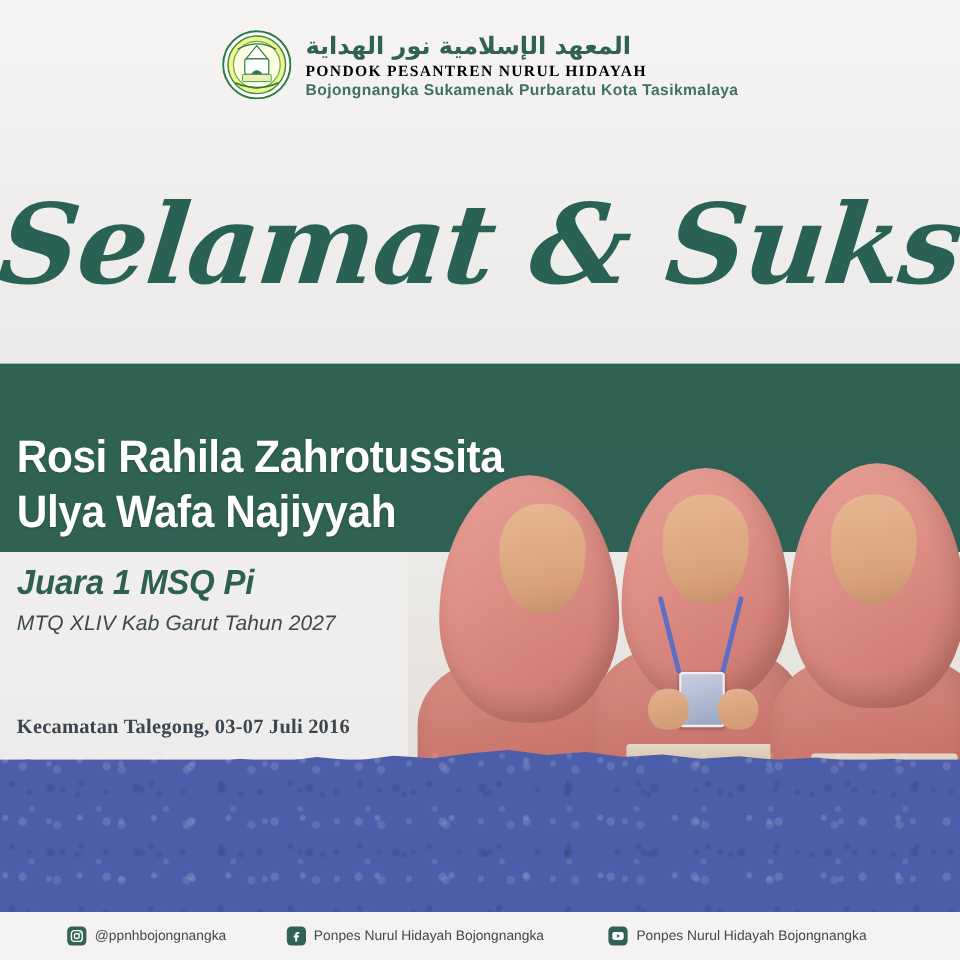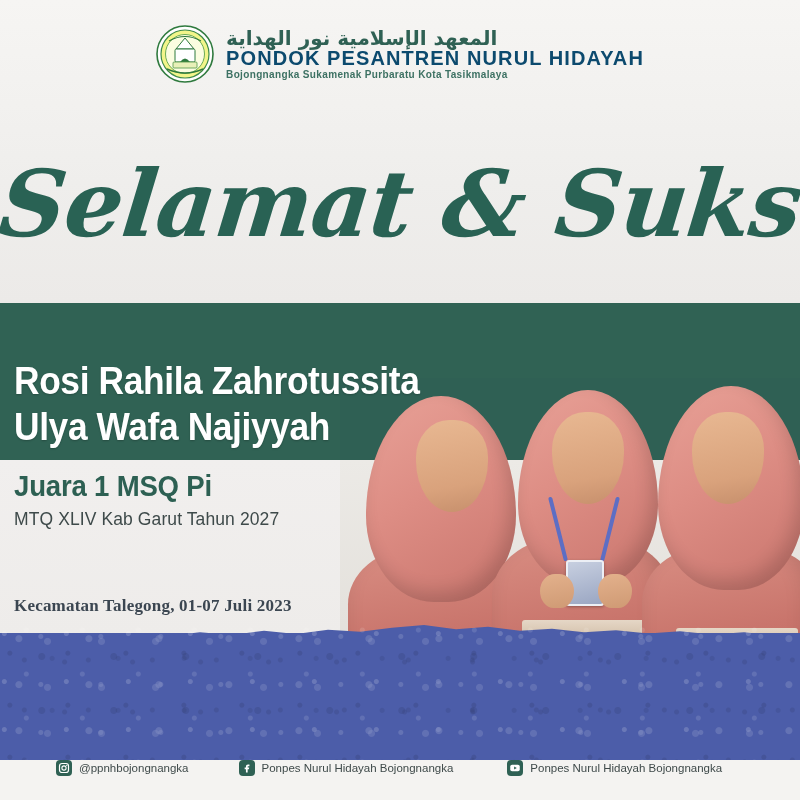--- a/index.html
+++ b/index.html
@@ -78,27 +78,27 @@
   }
   .logo svg{display:block;width:58px;height:58px;}
   .header-text{display:flex;flex-direction:column;align-items:flex-start;}
   .arabic{
     font-family:"DejaVu Sans", sans-serif;
     font-size:20px;line-height:22px;color:#2f6154;
     direction:rtl;letter-spacing:1px;font-weight:700;
     white-space:nowrap;
   }
   .latin{
-    font-family:Liberation Sans, sans-serif;
-    font-size:20px;font-weight:700;color:#0c4a6e;
+    font-family:Liberation Serif, serif;
+    font-size:13px;font-weight:700;color:#000000;
     letter-spacing:1.1px;line-height:19px;white-space:nowrap;
   }
   .sub{
     font-family:"Liberation Sans", sans-serif;
-    font-size:10px;font-weight:700;color:#3d7163;
+    font-size:13px;font-weight:700;color:#3d7163;
     letter-spacing:.35px;line-height:13px;white-space:nowrap;
   }
 
   
   .script{
     position:absolute;left:0;top:152px;width:800px;
     text-align:center;
     font-family:"DejaVu Serif", serif;
     font-style:italic;font-weight:700;
     font-size:92px;line-height:104px;
@@ -177,21 +177,21 @@
     font-size:38px;line-height:46px;
     color:#ffffff;
     letter-spacing:-.4px;
     transform:scaleX(.93);transform-origin:left center;
     white-space:nowrap;
     text-shadow:0 1px 2px rgba(0,0,0,.22);
   }
 
   
   .award{
-    position:absolute;left:14px;top:468px;
+    position:absolute;left:14px;top:468px;font-style:italic;
   }
   .award-title{
     font-family:"Liberation Sans", sans-serif;
     font-weight:700;font-size:29px;line-height:36px;
     color:#2d6053;letter-spacing:-.2px;
     transform:scaleX(.95);transform-origin:left center;
     white-space:nowrap;
   }
   .award-sub{
     font-family:"Liberation Sans", sans-serif;
@@ -204,21 +204,21 @@
   .place{
     position:absolute;left:14px;top:595px;
     font-family:"Liberation Serif", serif;
     font-weight:700;font-size:17px;line-height:22px;
     color:#3b4651;letter-spacing:.2px;white-space:nowrap;
   }
 
   
   .footer{
     position:absolute;left:0;top:760px;width:800px;height:28px;
-    display:flex;align-items:flex-start;
+    display:flex;align-items:flex-end;
   }
   .social{
     display:flex;align-items:center;gap:7px;
   }
   .s1{margin-left:56px;}
   .s2{margin-left:50px;}
   .s3{margin-left:54px;}
   .sicon{
     width:16px;height:16px;flex:0 0 16px;border-radius:4px;
     background:#2f6154;display:flex;align-items:center;justify-content:center;
@@ -303,21 +303,21 @@
   <div class="names">
     <div class="name-line">Rosi Rahila Zahrotussita</div>
     <div class="name-line">Ulya Wafa Najiyyah</div>
   </div>
 
   <div class="award">
     <div class="award-title">Juara 1 MSQ Pi</div>
     <div class="award-sub">MTQ XLIV Kab Garut Tahun 2027</div>
   </div>
 
-  <div class="place">Kecamatan Talegong, 01-07 Juli 2023</div>
+  <div class="place">Kecamatan Talegong, 03-07 Juli 2016</div>
 
   <div class="footer">
 
     <div class="social s1">
       <span class="sicon">
         <svg width="12" height="12" viewBox="0 0 24 24">
           <rect x="3" y="3" width="18" height="18" rx="5" fill="none" stroke="#ffffff" stroke-width="2.4"></rect>
           <circle cx="12" cy="12" r="4.2" fill="none" stroke="#ffffff" stroke-width="2.2"></circle>
           <circle cx="17.4" cy="6.6" r="1.3" fill="#ffffff"></circle>
         </svg>

